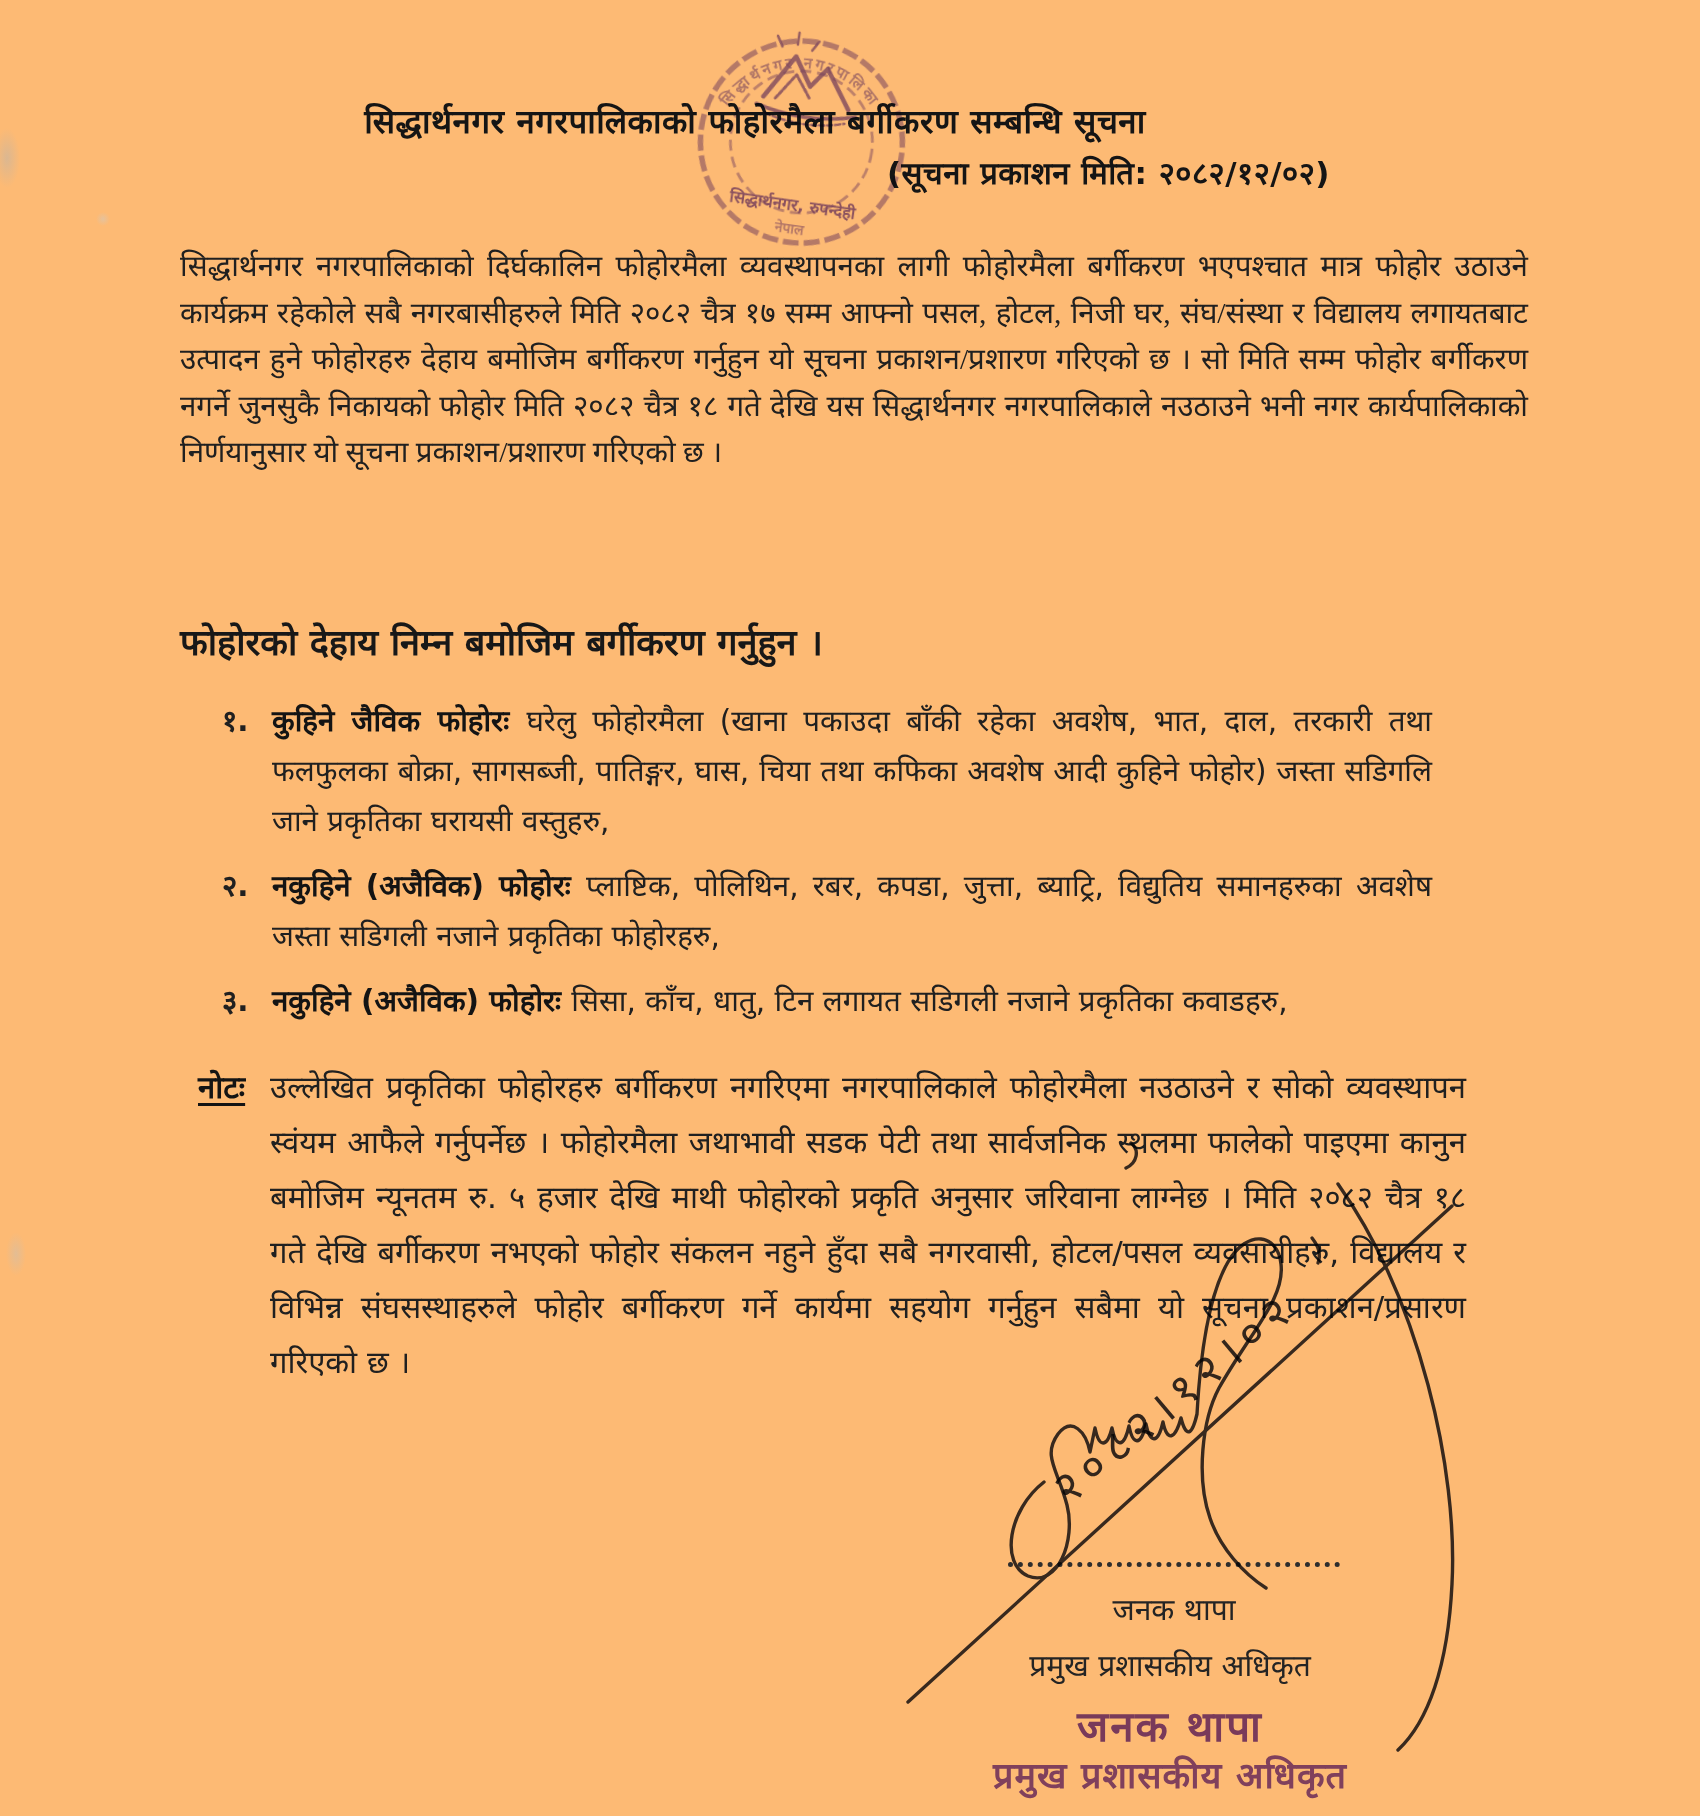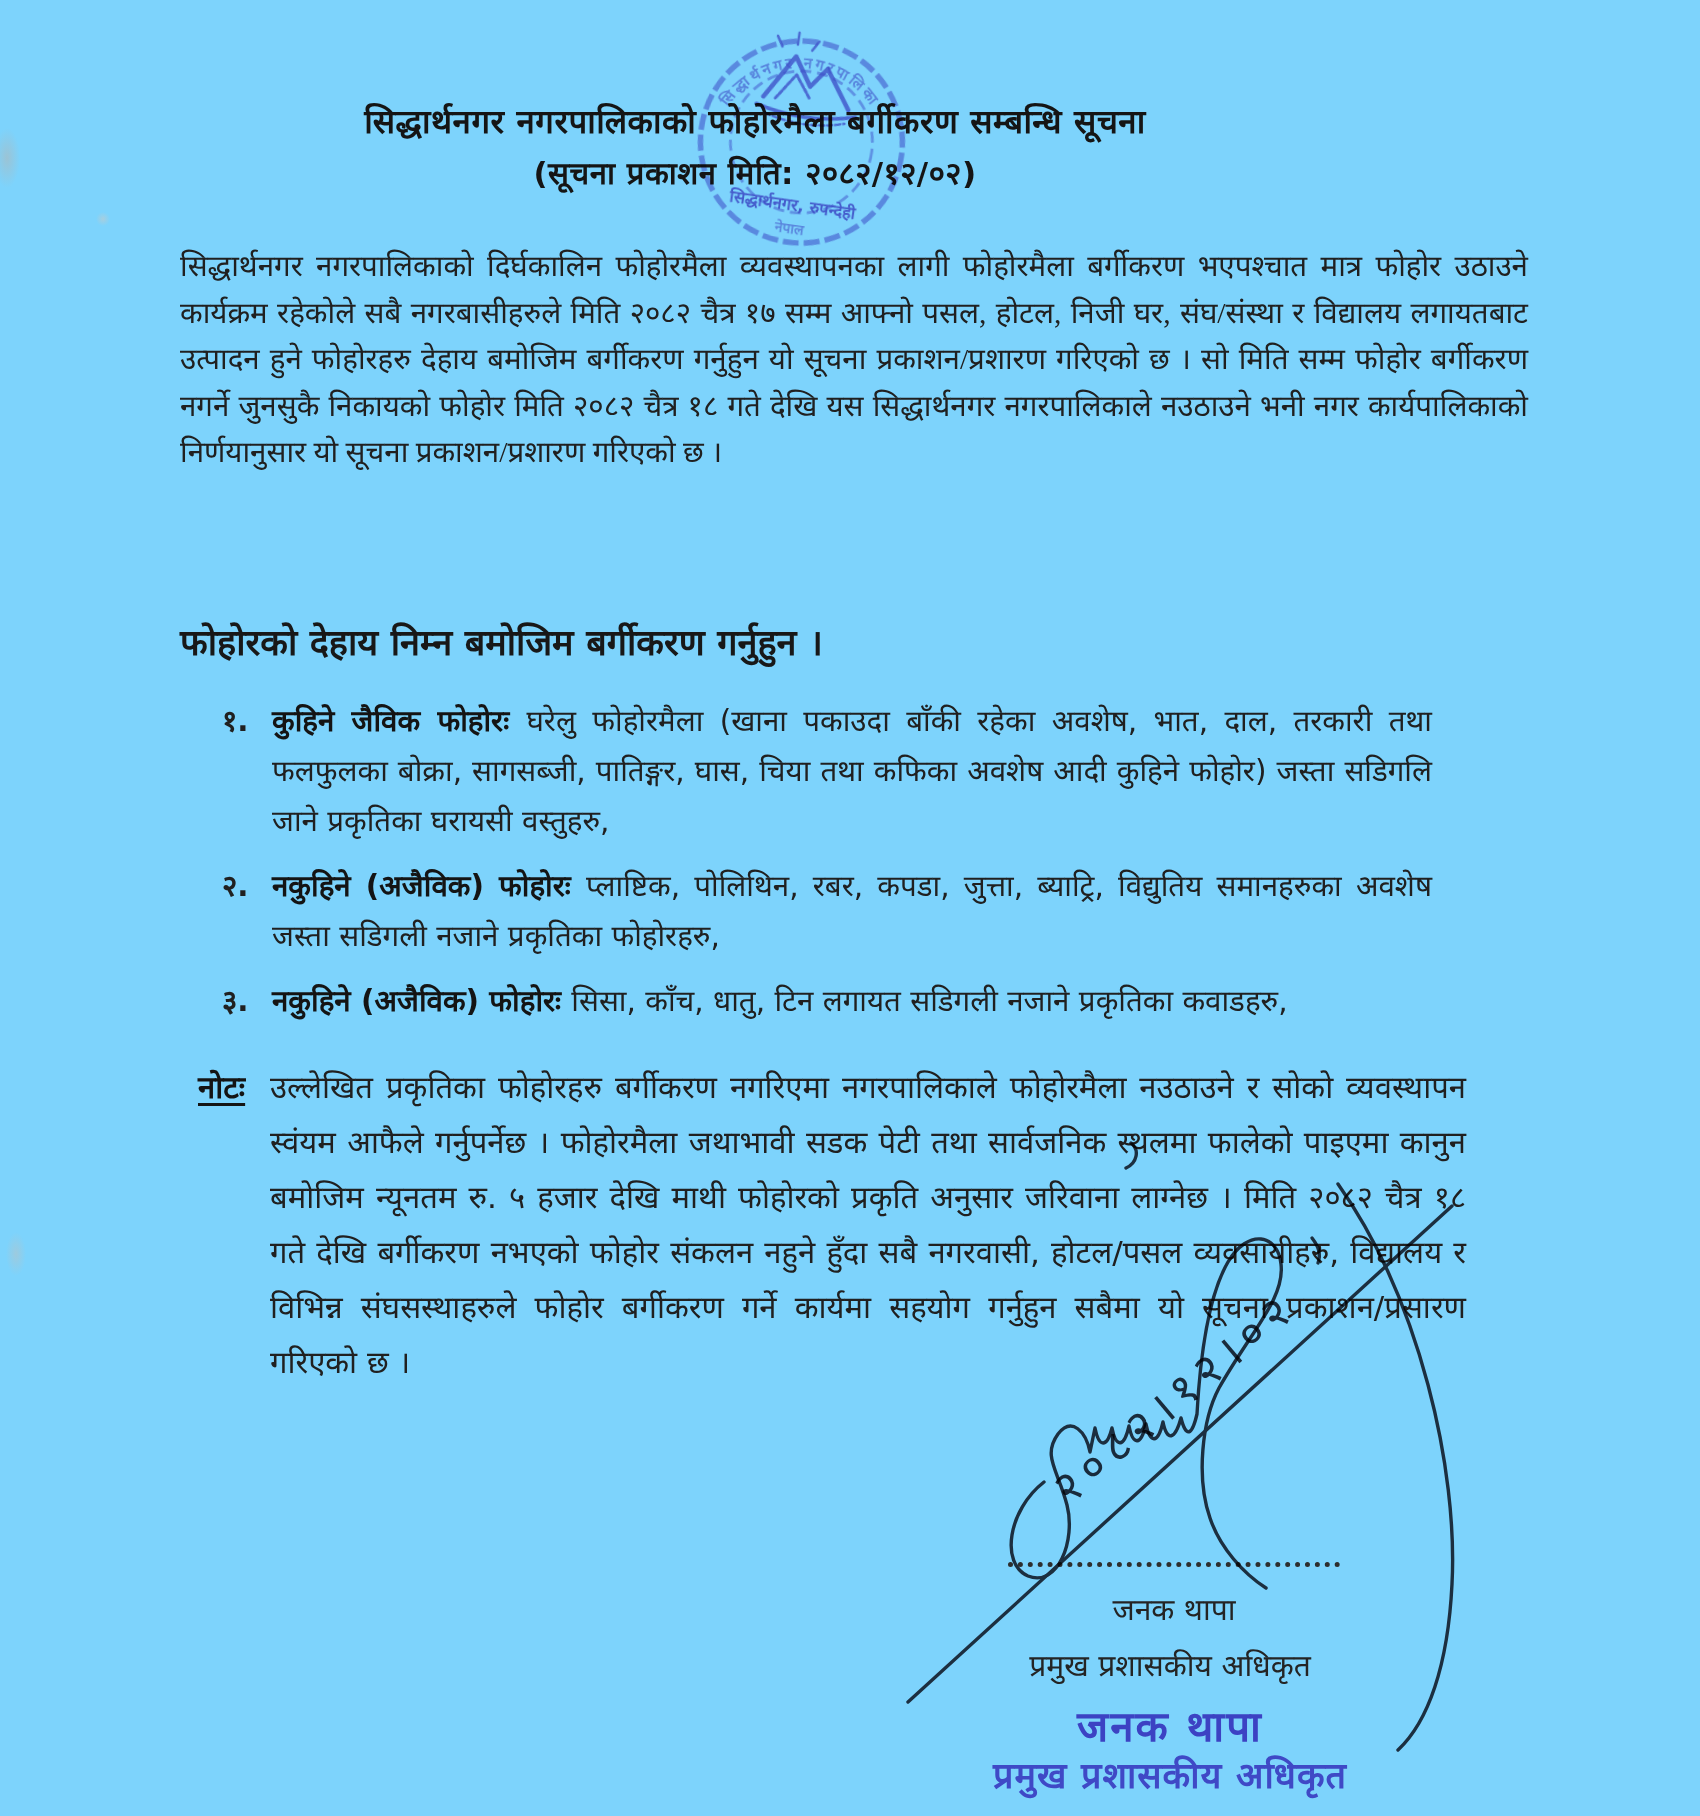--- a/index.html
+++ b/index.html
@@ -1,36 +1,36 @@
 <!DOCTYPE html>
 <html><head>
 <meta charset="utf-8">
 <style>
   html,body{margin:0;padding:0;background:#e8e8e6;}
   .page{
     position:relative;
     width:1700px;height:1816px;
     margin:0 auto;
-    background:#7dd3fc;
+    background:#fdba74;
     font-family:"DejaVu Sans", sans-serif;
     color:#1f1f1f;
     overflow:hidden;
   }
   
   .title-block{
     position:absolute;left:180px;top:98px;width:1150px;
     text-align:center;z-index:1;
   }
   .doc-title{
     font-size:33px;font-weight:700;line-height:48px;color:#151515;
     letter-spacing:.5px;
   }
   .doc-subtitle{
     font-size:31px;font-weight:700;line-height:46px;color:#151515;
-    margin-top:4px;letter-spacing:.5px;
+    margin-top:4px;letter-spacing:.5px;text-align:right;
   }
   
   .seal{
     position:absolute;left:683px;top:22px;width:236px;height:246px;
     z-index:3;mix-blend-mode:multiply;
     transform:rotate(8deg);
     filter:blur(.4px);
     opacity:.92;
   }
   

